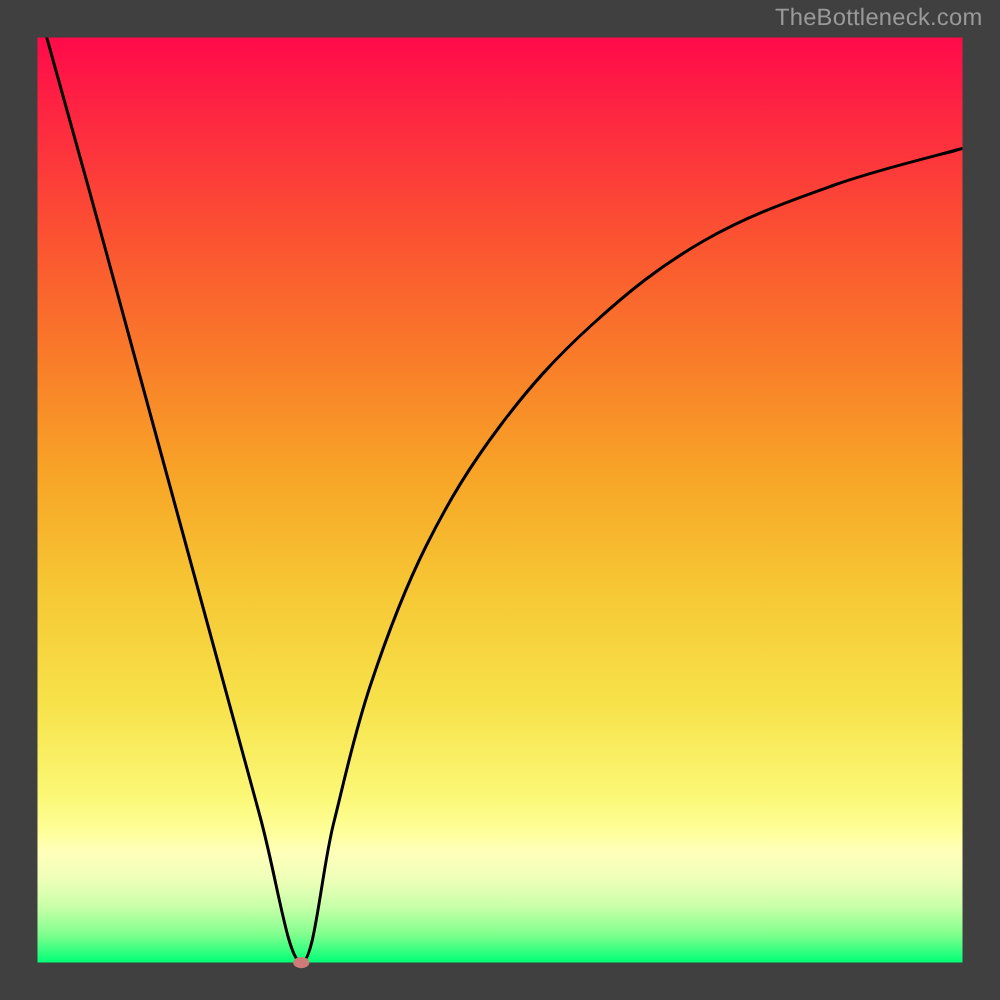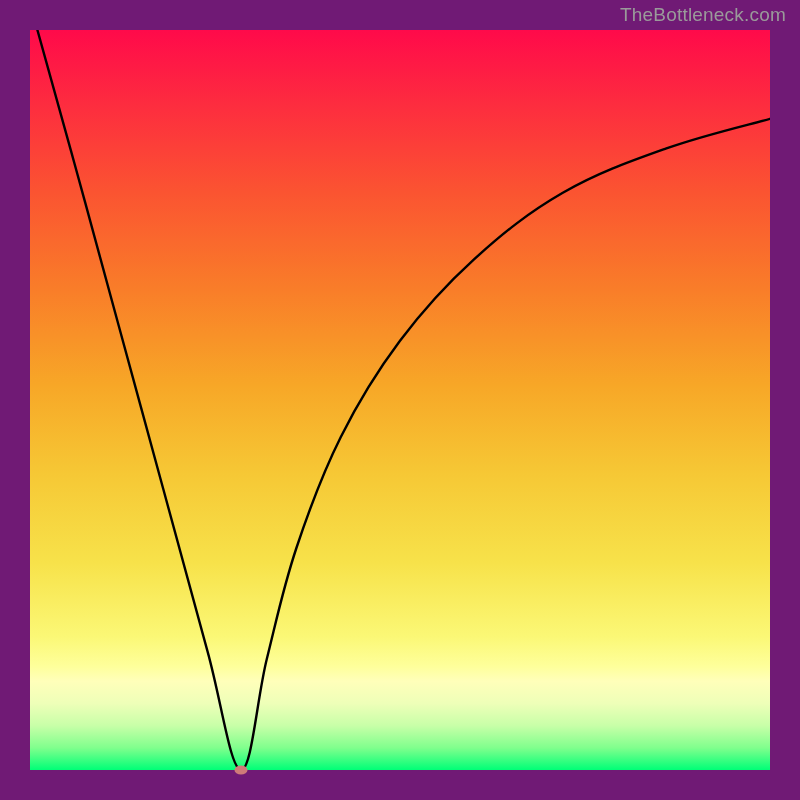--- a/index.html
+++ b/index.html
@@ -2,21 +2,21 @@
 <html><head>
 <meta charset="utf-8">
 <style>
   * { margin: 0; padding: 0; box-sizing: border-box; }
   html, body { width: 800px; height: 800px; overflow: hidden; }
   body { background: #000; font-family: Arial, Helvetica, sans-serif; }
 
   .frame {
     position: absolute;
     inset: 0;
-    background: #701a75;
+    background: #404040;
   }
 
   .plot-area {
     position: absolute;
     top: 30px;
     left: 30px;
     width: 740px;
     height: 740px;
     background: linear-gradient(
       to bottom,

